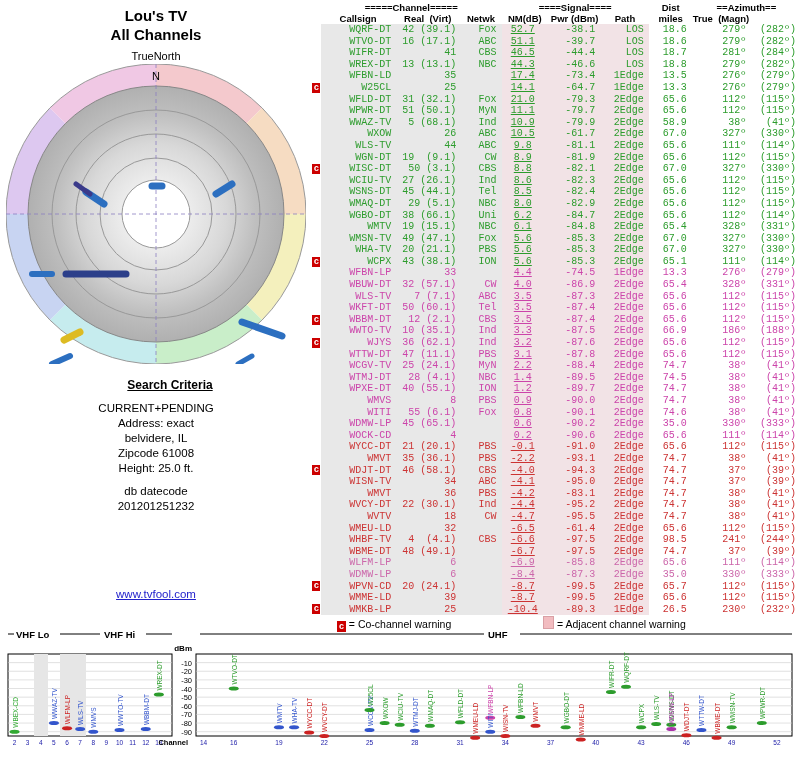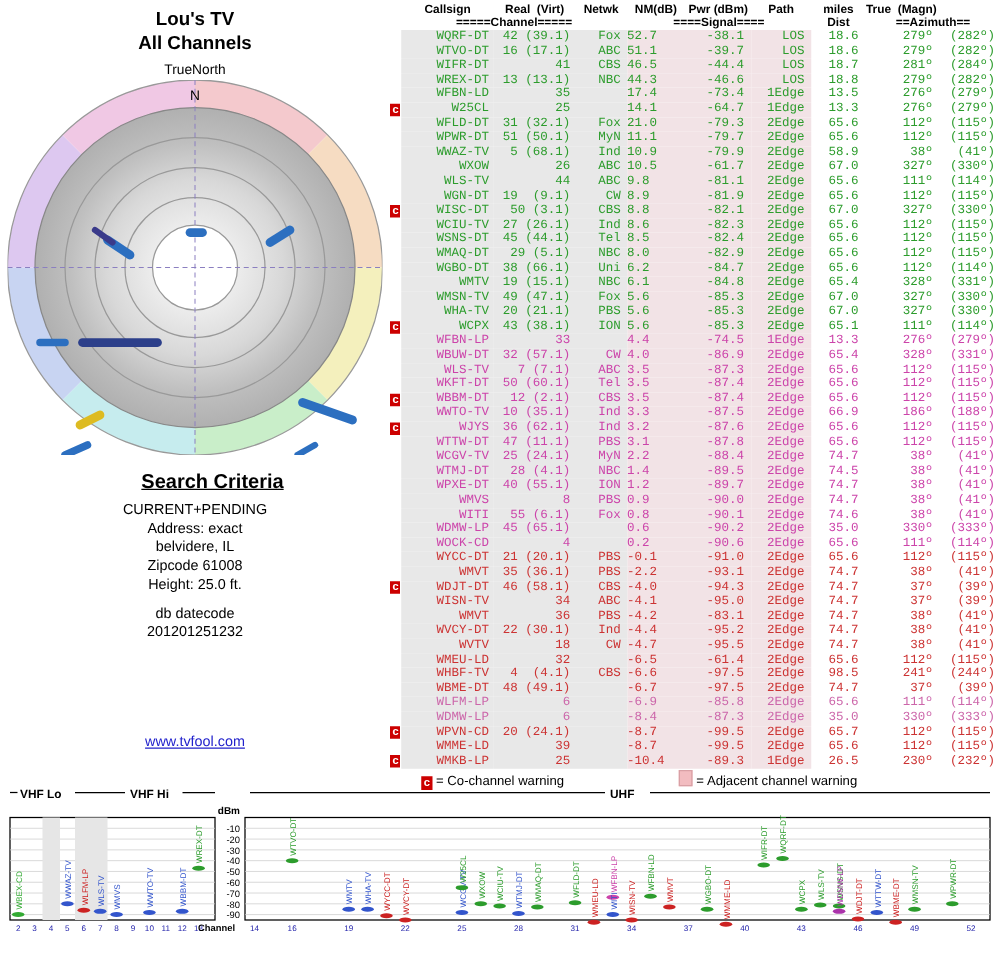--- a/index.html
+++ b/index.html
@@ -7,36 +7,36 @@
   .root{position:relative;width:800px;height:768px;}
 
   
   .left{position:absolute;left:0;top:0;width:312px;height:612px;}
   .title{text-align:center;font-weight:bold;font-size:15px;line-height:19px;margin-top:6px;}
   .truenorth{text-align:center;font-size:11px;margin-top:6px;}
   .polar{position:absolute;left:6px;top:64px;width:300px;height:300px;}
   .polar svg{display:block;}
 
   .crit{position:absolute;left:0;top:378px;width:312px;text-align:center;font-size:11.5px;line-height:15px;}
-  .crit .hd{font-weight:bold;text-decoration:underline;font-size:16px;padding-left:28px;}
+  .crit .hd{font-weight:bold;text-decoration:underline;font-size:12px;padding-left:28px;}
   .crit .sp{height:8px;}
   .link{position:absolute;left:0;top:588px;width:312px;text-align:center;font-size:11.5px;}
   .link a{color:#2222cc;}
 
   
   .tbl{position:absolute;left:312px;top:2px;width:488px;font-family:"Liberation Mono",monospace;font-size:10px;}
   table{border-collapse:collapse;}
   th,td{padding:0;white-space:pre;font-weight:normal;}
   .hdr td{font-family:"Liberation Sans",sans-serif;font-size:9.5px;text-align:center;color:#000;font-weight:bold;}
   .hdr .dash{letter-spacing:0px;}
   td.cc{width:9px;text-align:center;color:#fff;font-weight:bold;font-size:9px;}
   td.call{width:74px;text-align:right;padding-right:4px;}
   td.ch{width:62px;text-align:right;padding-right:4px;}
   td.net{width:38px;text-align:right;padding-right:5px;}
-  td.nm{width:44px;text-align:left;padding-right:4px;}
+  td.nm{width:44px;text-align:center;padding-right:4px;text-decoration:underline;}
   td.pwr{width:48px;text-align:right;padding-right:6px;}
   td.path{width:44px;text-align:right;padding-right:5px;}
   td.dist{width:40px;text-align:right;padding-right:6px;}
   td.az{width:42px;text-align:right;padding-right:3px;}
   td.azm{width:48px;text-align:right;padding-right:4px;}
   tr.r td{height:11.6px;line-height:11.6px;}
   .sigband{background:#f2e3e6;}
   .chband{background:#e8e8e8;}
   .ccbox{display:block;width:8px;height:10px;line-height:10px;background:#cc0000;color:#fff;margin:0 auto;}
 
@@ -124,35 +124,35 @@
     <div class="link">
       <a href="#">www.tvfool.com</a>
     </div>
   </div>
 
   <div class="tbl">
     <table id="station-table">
       <tbody id="tbody">
           <tr class="hdr">
             <td></td>
+            <td colspan="3" class="dash">=====Channel=====</td>
+            <td colspan="3" class="dash">====Signal====</td>
+            <td>Dist</td>
+            <td colspan="2" class="dash">==Azimuth==</td>
+          </tr>
+          <tr class="hdr">
+            <td></td>
             <td>Callsign</td>
             <td>Real  (Virt)</td>
             <td>Netwk</td>
             <td>NM(dB)</td>
             <td>Pwr (dBm)</td>
             <td>Path</td>
             <td>miles</td>
             <td>True  (Magn)</td>
-          </tr>
-          <tr class="hdr">
-            <td></td>
-            <td colspan="3" class="dash">=====Channel=====</td>
-            <td colspan="3" class="dash">====Signal====</td>
-            <td>Dist</td>
-            <td colspan="2" class="dash">==Azimuth==</td>
           </tr>
           <tr class="r">
             <td class="cc"></td>
             <td class="call chband" style="color:#2c9c2c">WQRF-DT</td>
             <td class="ch chband" style="color:#2c9c2c">42 (39.1)</td>
             <td class="net chband" style="color:#2c9c2c">Fox</td>
             <td class="nm sigband" style="color:#2c9c2c">52.7</td>
             <td class="pwr sigband" style="color:#2c9c2c">-38.1</td>
             <td class="path sigband" style="color:#2c9c2c">LOS</td>
             <td class="dist" style="color:#2c9c2c">18.6</td>

